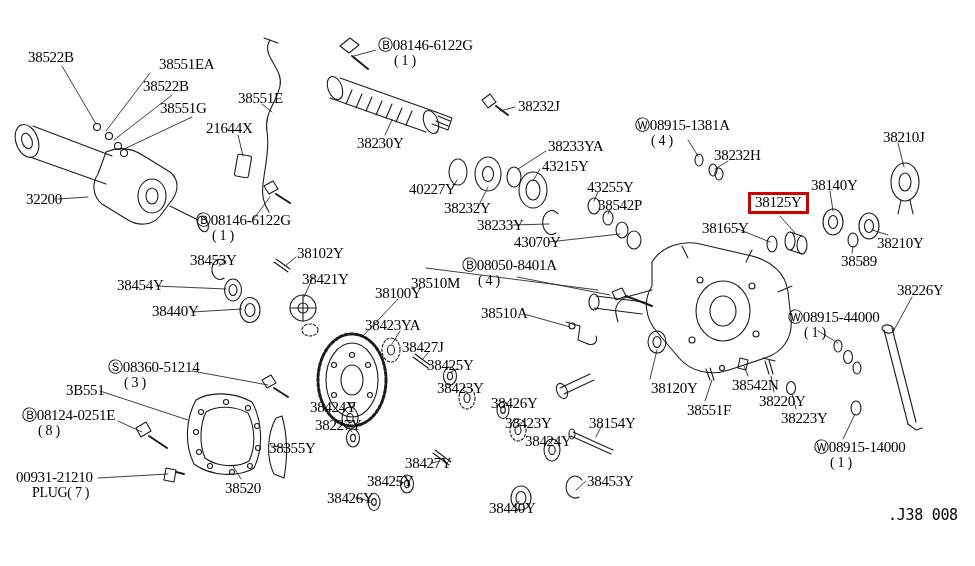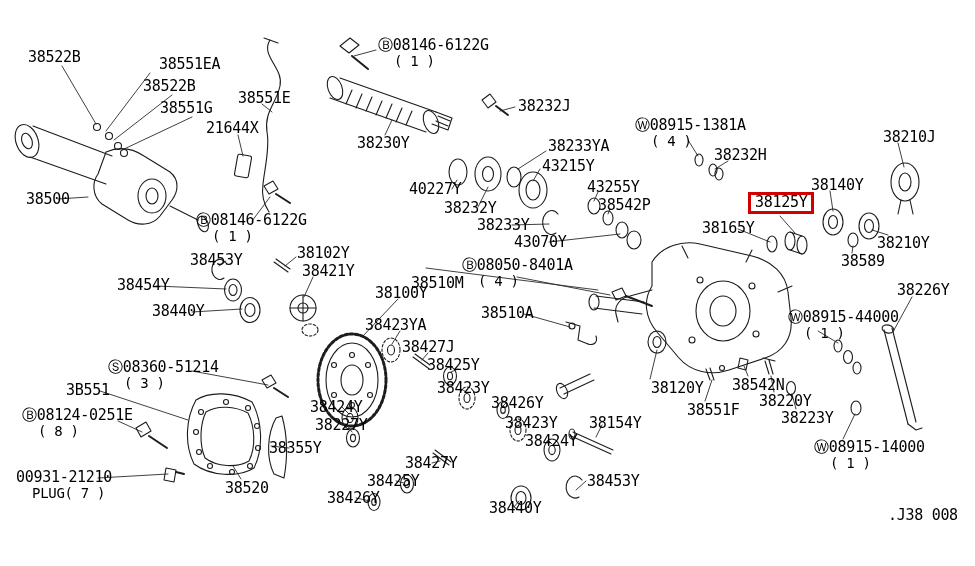--- a/index.html
+++ b/index.html
@@ -1,21 +1,21 @@
 <!DOCTYPE html>
 <html style="--hl: #d10000;"><head>
 <meta charset="utf-8">
 <style>
   html,body{margin:0;padding:0;background:#ffffff;}
   #stage{
     position:relative;width:975px;height:566px;background:#ffffff;overflow:hidden;
     font-family:"DejaVu Sans Mono","DejaVu Sans",monospace;
   }
   #art{position:absolute;left:0;top:0;}
-  #labels-layer{position:absolute;left:0;top:0;width:975px;height:566px;}
+  #labels-layer{position:absolute;left:0;top:0;width:975px;height:566px;font-family:Liberation Serif, serif;}
   .label{
     position:absolute;font-size:15px;line-height:1.05;color:#000;
     white-space:nowrap;letter-spacing:-0.3px;
   }
   .label .sub{margin-left:16px;font-size:14px;}
   .label.highlight{
     border:3px solid var(--hl,#d10000);
     padding:0 4px;margin-left:-6px;margin-top:-4px;background:#fff;
   }
   #diagram-code{
@@ -329,26 +329,26 @@
       <div class="label" style="left: 514px; top: 235px;"><span>43070Y</span></div>
       <div class="label" style="left: 635px; top: 118px;"><span>Ⓦ08915-1381A</span><div class="sub">( 4 )</div></div>
       <div class="label" style="left: 714px; top: 148px;"><span>38232H</span></div>
       <div class="label" style="left: 883px; top: 130px;"><span>38210J</span></div>
       <div class="label" style="left: 811px; top: 178px;"><span>38140Y</span></div>
       <div class="label highlight" style="left: 754px; top: 196px;"><span>38125Y</span></div>
       <div class="label" style="left: 702px; top: 221px;"><span>38165Y</span></div>
       <div class="label" style="left: 877px; top: 236px;"><span>38210Y</span></div>
       <div class="label" style="left: 841px; top: 254px;"><span>38589</span></div>
       <div class="label" style="left: 897px; top: 283px;"><span>38226Y</span></div>
-      <div class="label" style="left: 26px; top: 192px;"><span>38500</span></div>
+      <div class="label" style="left: 26px; top: 192px;"><span>32200</span></div>
       <div class="label" style="left: 196px; top: 213px;"><span>Ⓑ08146-6122G</span><div class="sub">( 1 )</div></div>
       <div class="label" style="left: 190px; top: 253px;"><span>38453Y</span></div>
       <div class="label" style="left: 297px; top: 246px;"><span>38102Y</span></div>
       <div class="label" style="left: 117px; top: 278px;"><span>38454Y</span></div>
-      <div class="label" style="left: 302px; top: 264px;"><span>38421Y</span></div>
+      <div class="label" style="left: 302px; top: 272px;"><span>38421Y</span></div>
       <div class="label" style="left: 152px; top: 304px;"><span>38440Y</span></div>
       <div class="label" style="left: 381px; top: 276px; margin-left: 30px;"><span>38510M</span></div>
       <div class="label" style="left: 462px; top: 258px;"><span>Ⓑ08050-8401A</span><div class="sub">( 4 )</div></div>
       <div class="label" style="left: 375px; top: 286px;"><span>38100Y</span></div>
       <div class="label" style="left: 481px; top: 306px;"><span>38510A</span></div>
       <div class="label" style="left: 788px; top: 310px;"><span>Ⓦ08915-44000</span><div class="sub">( 1 )</div></div>
       <div class="label" style="left: 365px; top: 318px;"><span>38423YA</span></div>
       <div class="label" style="left: 402px; top: 340px;"><span>38427J</span></div>
       <div class="label" style="left: 427px; top: 358px;"><span>38425Y</span></div>
       <div class="label" style="left: 108px; top: 360px;"><span>Ⓢ08360-51214</span><div class="sub">( 3 )</div></div>

